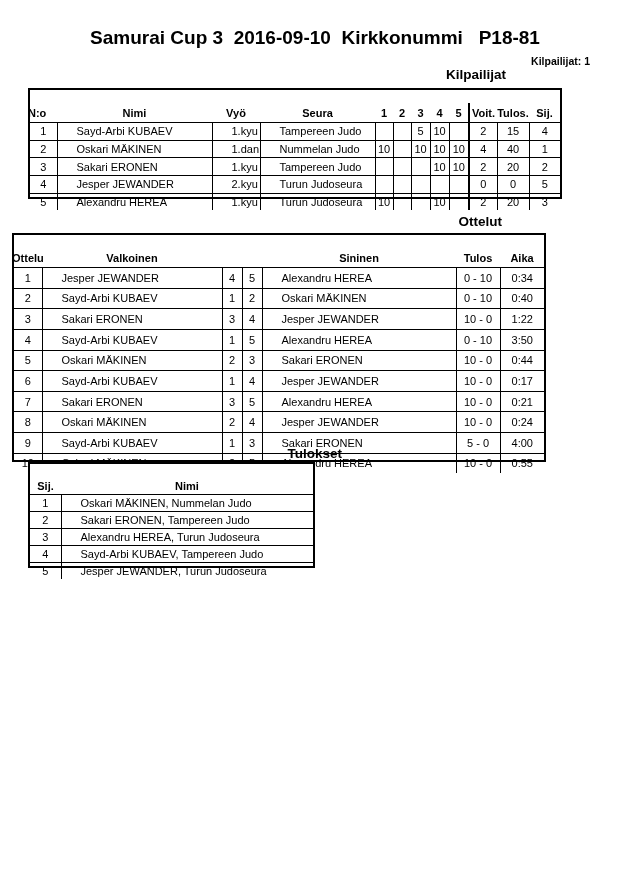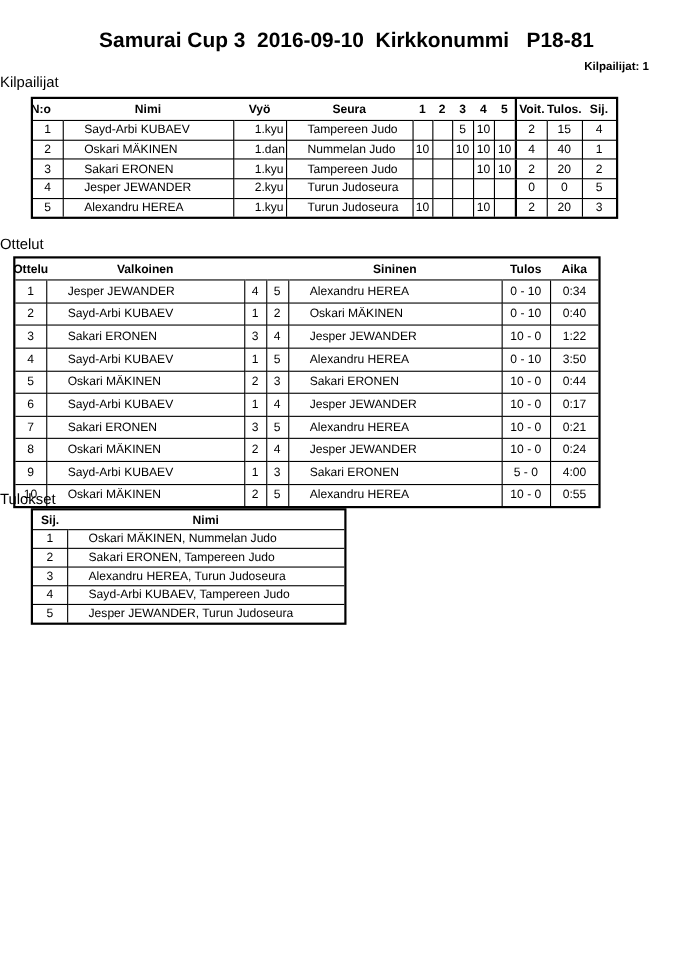--- a/index.html
+++ b/index.html
@@ -8,36 +8,37 @@
     font-family:"Liberation Sans","DejaVu Sans",sans-serif;overflow:hidden;
   }
   .title{
     position:absolute;top:27px;left:0;width:630px;text-align:center;
     font-size:19px;font-weight:bold;white-space:pre;letter-spacing:0;
   }
   .participants{
     position:absolute;top:55px;right:40px;font-size:10.5px;font-weight:bold;
   }
   .sec-heading{
-    position:absolute;text-align:left;font-size:13.5px;font-weight:normal;
+    position:absolute;text-align:right;font-size:13.5px;font-weight:bold;
   }
   #h-competitors{top:67px;left:0;width:506px;}
   #h-matches{top:214px;left:0;width:502px;}
   #h-results{top:446px;left:0;width:342px;}
 
   .tblwrap{
     position:absolute;border:2px solid #000;background:#fff;box-sizing:border-box;
   }
   #t-competitors{left:28px;top:88px;width:534px;height:111px;}
   #t-matches{left:12px;top:233px;width:534px;height:229px;}
   #t-results{left:28px;top:462px;width:287px;height:106px;}
 
   table{
     border-collapse:collapse;table-layout:fixed;width:100%;height:100%;
     font-size:11px;
+    margin-top:13px;
   }
   th{
     font-weight:bold;padding:0;border:0;border-bottom:1px solid #000;
     text-align:center;white-space:nowrap;overflow:visible;vertical-align:middle;
     font-size:11px;height:19px;
   }
   #t-results th{height:17px;}
   td{
     border:1px solid #000;padding:0;text-align:center;vertical-align:middle;
     white-space:nowrap;overflow:hidden;font-size:11px;

